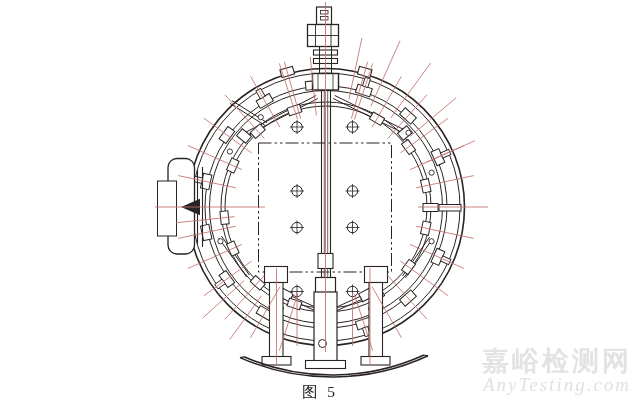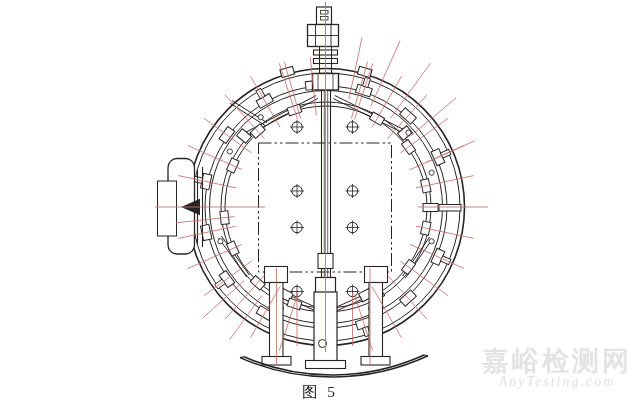--- a/index.html
+++ b/index.html
@@ -5,21 +5,21 @@
   html,body{margin:0;padding:0;background:#fff;}
   #stage{position:relative;width:640px;height:409px;background:#fff;overflow:hidden;
          font-family:"Liberation Serif",serif;}
   #diagram-svg{position:absolute;left:0;top:0;}
   .caption{position:absolute;left:0;right:0;top:382px;display:flex;justify-content:center;
            font-size:15.5px;letter-spacing:2px;color:#242424;}
   .caption .lbl{letter-spacing:3px;}
   .watermark{position:absolute;right:8px;top:347px;text-align:center;line-height:1.05;
              user-select:none;pointer-events:none;}
   .watermark .wm1{font-size:27px;font-weight:bold;letter-spacing:3px;color:#e3e3e3;}
-  .watermark .wm2{font-size:14px;font-style:italic;letter-spacing:2px;color:#e1e1e1;}
+  .watermark .wm2{font-size:19px;font-style:italic;letter-spacing:2px;color:#e1e1e1;}
 </style>
 </head>
 <body>
 
 <div id="stage">
   <svg id="diagram-svg" width="640" height="409" viewBox="0 0 640 409">
       <g>
         <circle cx="326" cy="207" r="138.5" fill="none" stroke="#2a2323" stroke-width="1.6"></circle>
         <circle cx="326" cy="207" r="134" fill="none" stroke="#2a2323" stroke-width="1"></circle>
         <circle cx="326" cy="207" r="121" fill="none" stroke="#2a2323" stroke-width="1"></circle>

